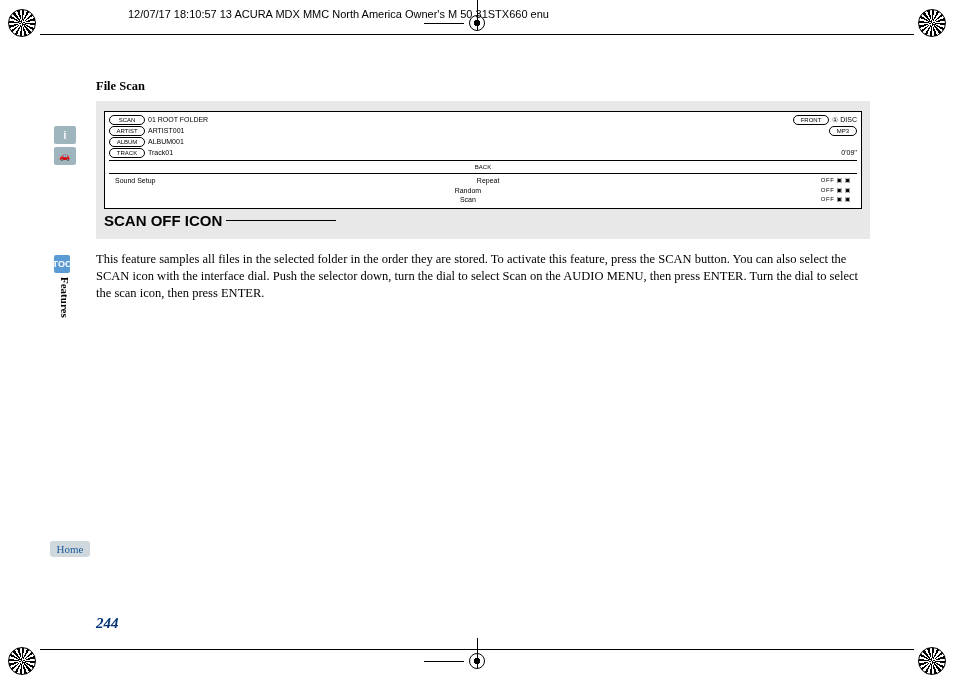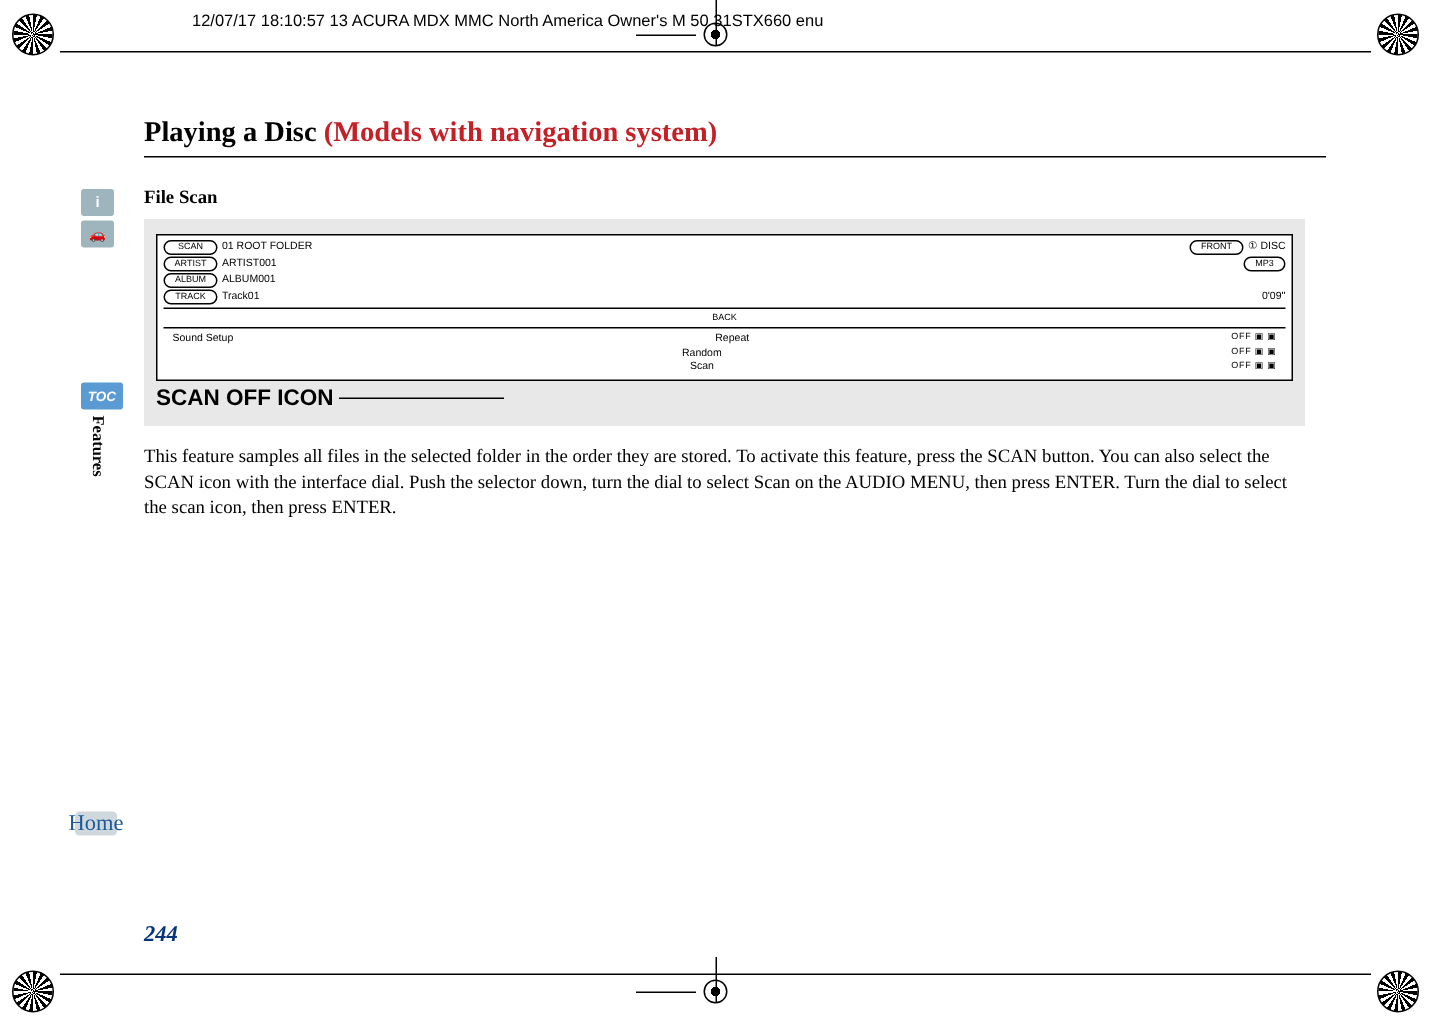--- a/index.html
+++ b/index.html
@@ -94,47 +94,46 @@
     display: flex;
     align-items: center;
     justify-content: center;
     font-size: 10px;
     color: #fff;
     font-family: Arial, sans-serif;
     font-weight: bold;
     border-radius: 2px;
   }
   .sb-toc {
-    width: 28px; height: 18px;
+    width: 16px; height: 18px;
     background: #5a9bd4;
     color: #fff;
     font-size: 9px;
     font-weight: bold;
     font-family: Arial, sans-serif;
     display: flex;
     align-items: center;
     justify-content: center;
     margin-top: 90px;
     border-radius: 2px;
-    font-style: italic;
   }
   .sb-features {
     font-family: Georgia, serif;
     font-weight: bold;
     font-size: 11px;
     writing-mode: vertical-rl;
     margin-top: 4px;
     margin-left: 5px;
   }
   .sb-home {
-    width: 28px; height: 16px;
+    width: 40px; height: 16px;
     background: #cfd8dc;
     border-radius: 3px;
     font-family: cursive;
-    font-size: 15px;
+    font-size: 11px;
     color: #1d5a9a;
     display: flex;
     align-items: center;
     justify-content: center;
     position: absolute;
     top: 415px;
     left: -4px;
   }
 
   .title-row {
@@ -258,23 +257,20 @@
 <div class="page">
 
   <div class="sidebar">
     <div class="sb-btn">i</div>
     <div class="sb-btn" style="font-size:9px">🚗</div>
     <div class="sb-toc">TOC</div>
     <div class="sb-features">Features</div>
     <div class="sb-home">Home</div>
   </div>
 
-  <div class="title-row">
-    <span>Playing a Disc </span><span class="title-sub">(Models with navigation system)</span>
-  </div>
 
   <div class="columns">
 
 
     <div class="col">
       <h4>File Scan</h4>
       <div class="diagram">
         <div class="screen">
           <div class="screen-row">
             <span class="pill">SCAN</span>

